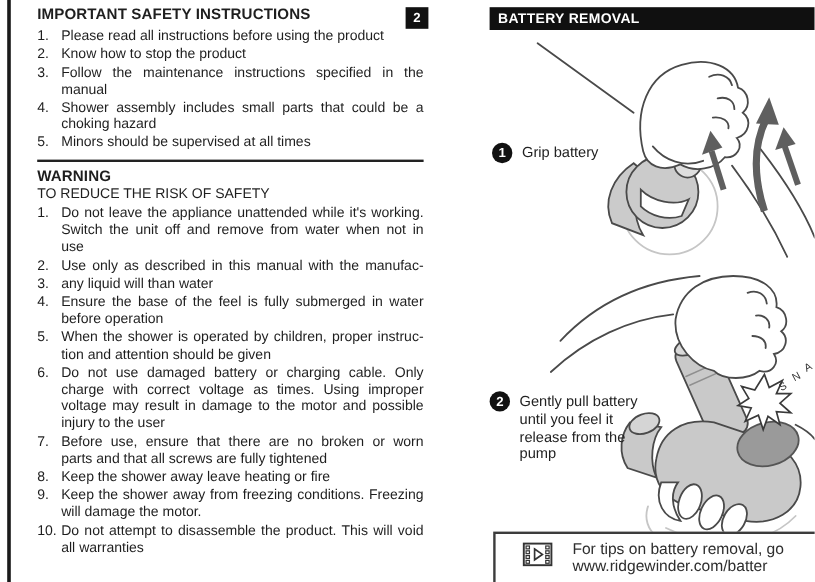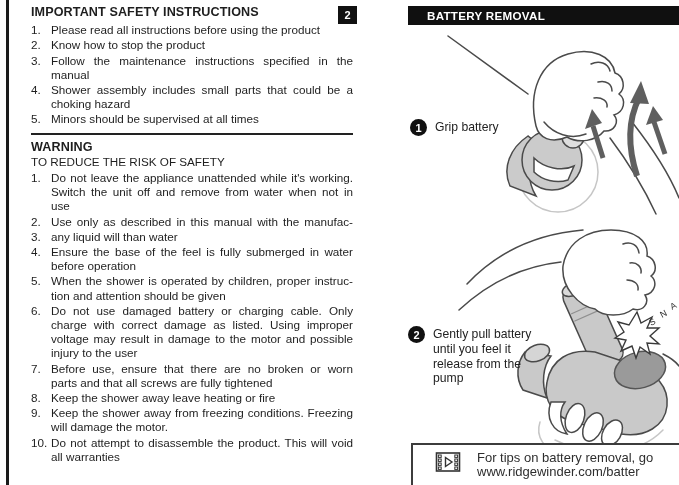--- a/index.html
+++ b/index.html
@@ -19,21 +19,21 @@
   .li-line{white-space:normal;}
   .li-line.just{text-align:justify;text-align-last:justify;}
   .divider{height:2px;background:#222;border:0;margin:6px 0 5px 0;width:100%;}
   .warn-sub{font-size:11.7px;margin:0 0 2px 0;}
   .page-badge{position:absolute;left:338px;top:6px;width:19px;height:18px;background:#111;
         color:#fff;font-size:11px;font-weight:bold;display:flex;align-items:center;justify-content:center;}
 
   
   .section-bar{position:absolute;left:408px;top:6px;width:271px;height:19px;background:#101010;
         color:#fff;font-size:11.6px;font-weight:bold;letter-spacing:.3px;
-        display:flex;align-items:center;padding-left:19px;box-sizing:border-box;}
+        display:flex;align-items:center;padding-left:7px;box-sizing:border-box;}
   .step{position:absolute;display:flex;align-items:flex-start;}
   .step-1{left:410px;top:119px;}
   .step-2{left:408px;top:326px;}
   .step-badge{flex:0 0 17px;width:17px;height:17px;border-radius:50%;background:#111;color:#fff;
         font-size:11px;font-weight:bold;display:flex;align-items:center;justify-content:center;}
   .step-caption{margin-left:8px;font-size:12.2px;line-height:14.8px;white-space:pre-line;padding-top:1px;color:#222;}
   .illus{position:absolute;}
   .illus-1{left:440px;top:30px;}
   .illus-2{left:455px;top:222px;}
 
@@ -127,21 +127,21 @@
           <span class="li-num">5.</span>
           <div class="li-body">
             <div class="li-line just">When the shower is operated by children, proper instruc-</div>
             <div class="li-line">tion and attention should be given</div>
           </div>
         </div>
         <div class="li-row">
           <span class="li-num">6.</span>
           <div class="li-body">
             <div class="li-line just">Do not use damaged battery or charging cable. Only</div>
-            <div class="li-line just">charge with correct damage as listed. Using improper</div>
+            <div class="li-line just">charge with correct voltage as times. Using improper</div>
             <div class="li-line just">voltage may result in damage to the motor and possible</div>
             <div class="li-line">injury to the user</div>
           </div>
         </div>
         <div class="li-row">
           <span class="li-num">7.</span>
           <div class="li-body">
             <div class="li-line just">Before use, ensure that there are no broken or worn</div>
             <div class="li-line">parts and that all screws are fully tightened</div>
           </div>

